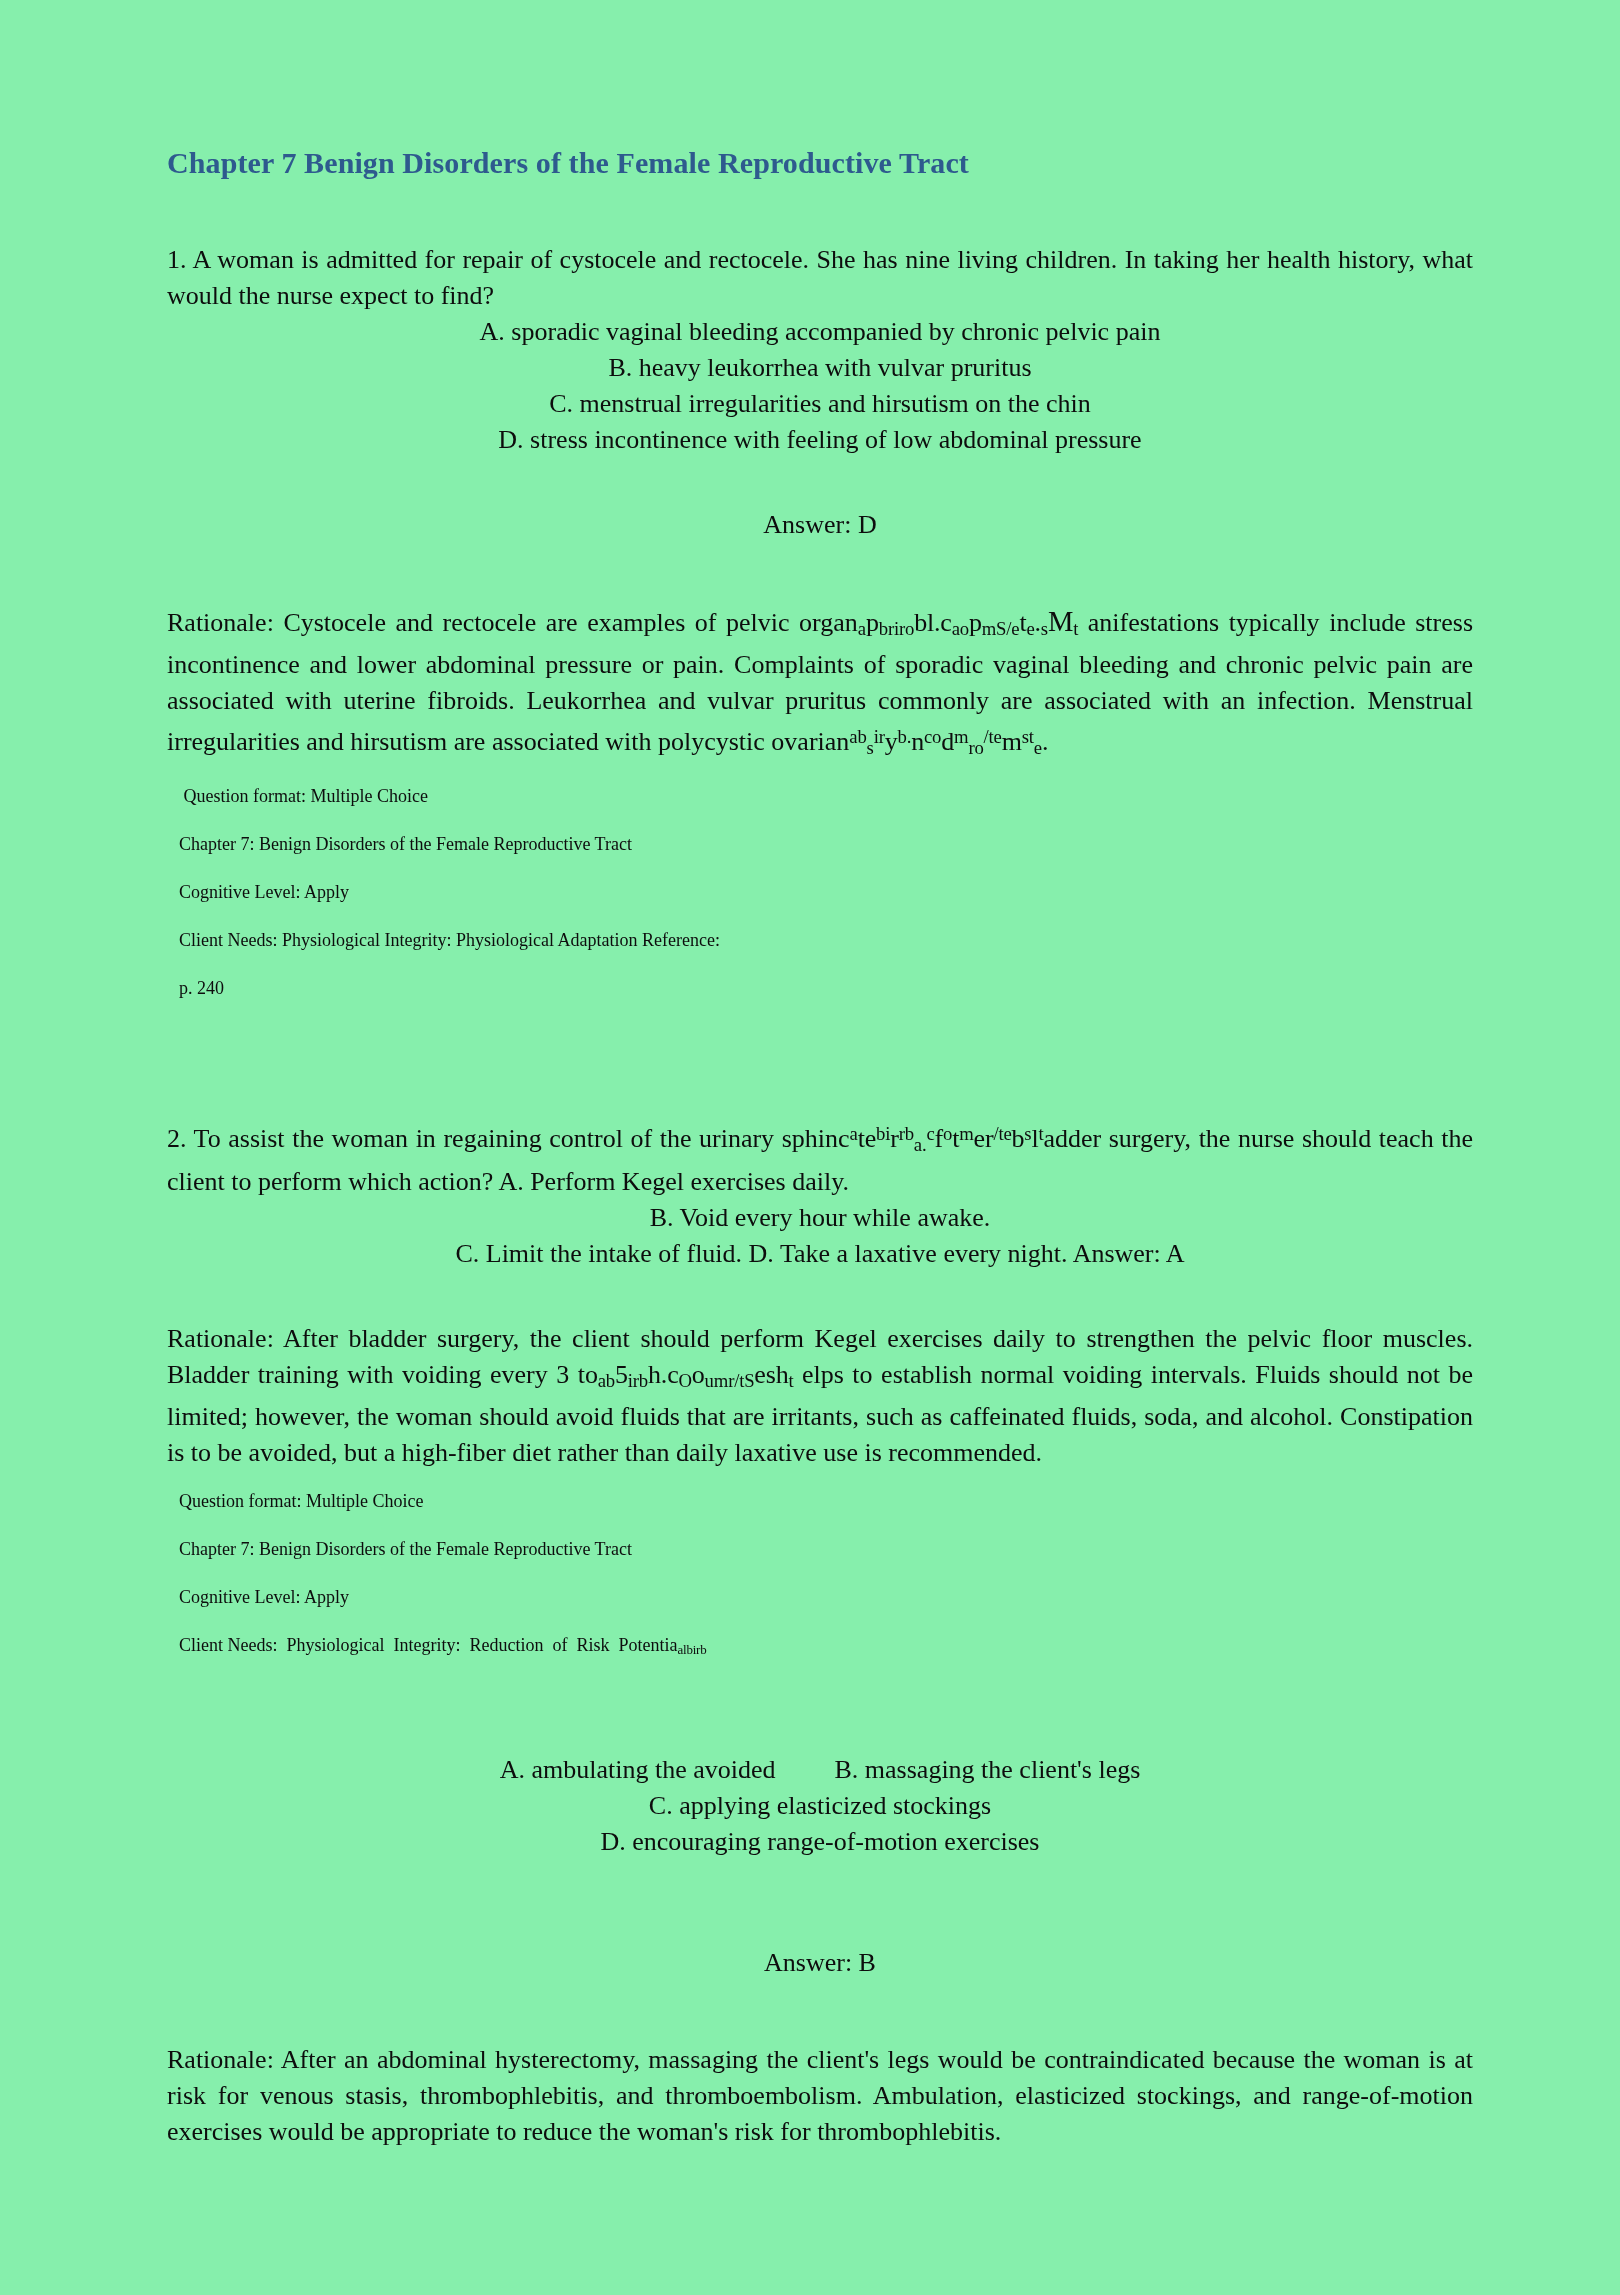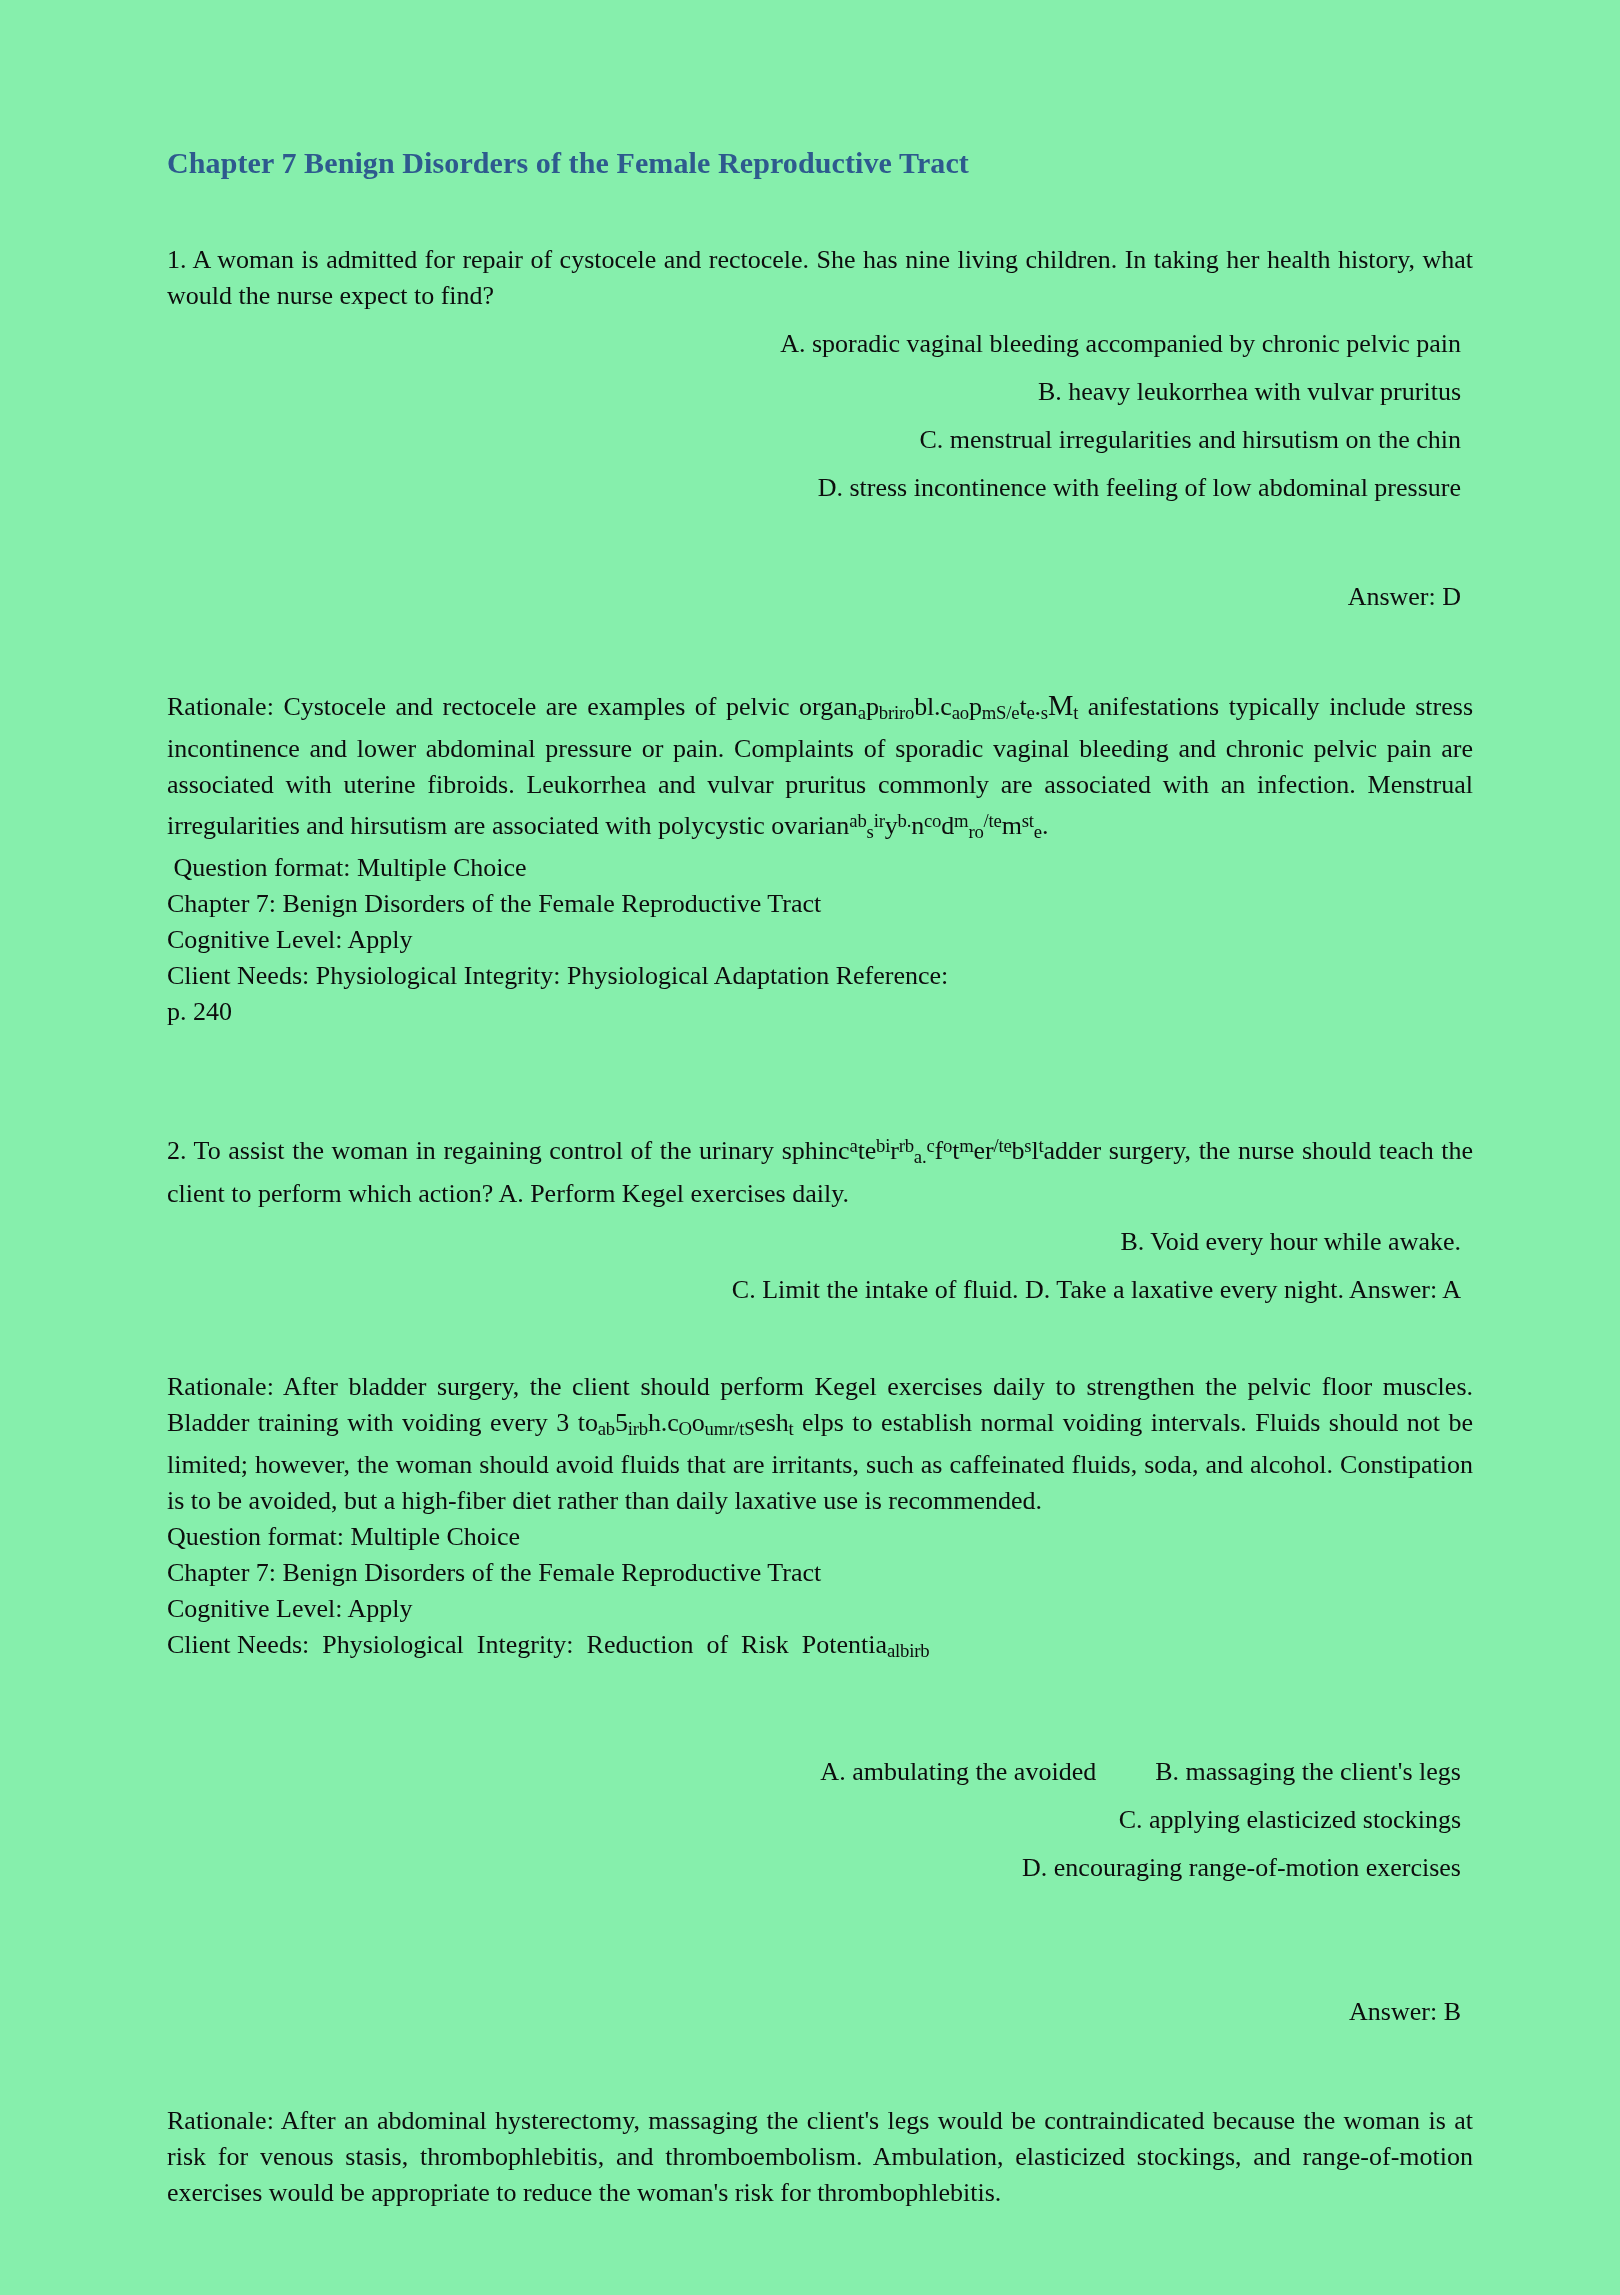--- a/index.html
+++ b/index.html
@@ -43,29 +43,29 @@
   .gap-xs { height: 11.8px; }
 
   .para-just {
     text-align: justify;
     text-justify: inter-word;
     font-size: 26px;
     line-height: 36px;
     margin: 0;
   }
   .para-left {
-    text-align: right;
-    font-size: 26px;
-    line-height: 36px;
-    margin: 12px;
-  }
-  .line {
+    text-align: center;
     font-size: 26px;
     line-height: 36px;
     margin: 0;
+  }
+  .line {
+    font-size: 18px;
+    line-height: 36px;
+    margin: 12px;
     white-space: pre-wrap;
   }
 
   
   .scr {
     white-space: nowrap;
     letter-spacing: -0.2px;
   }
   .scr .u {  
     font-size: 0.72em;

